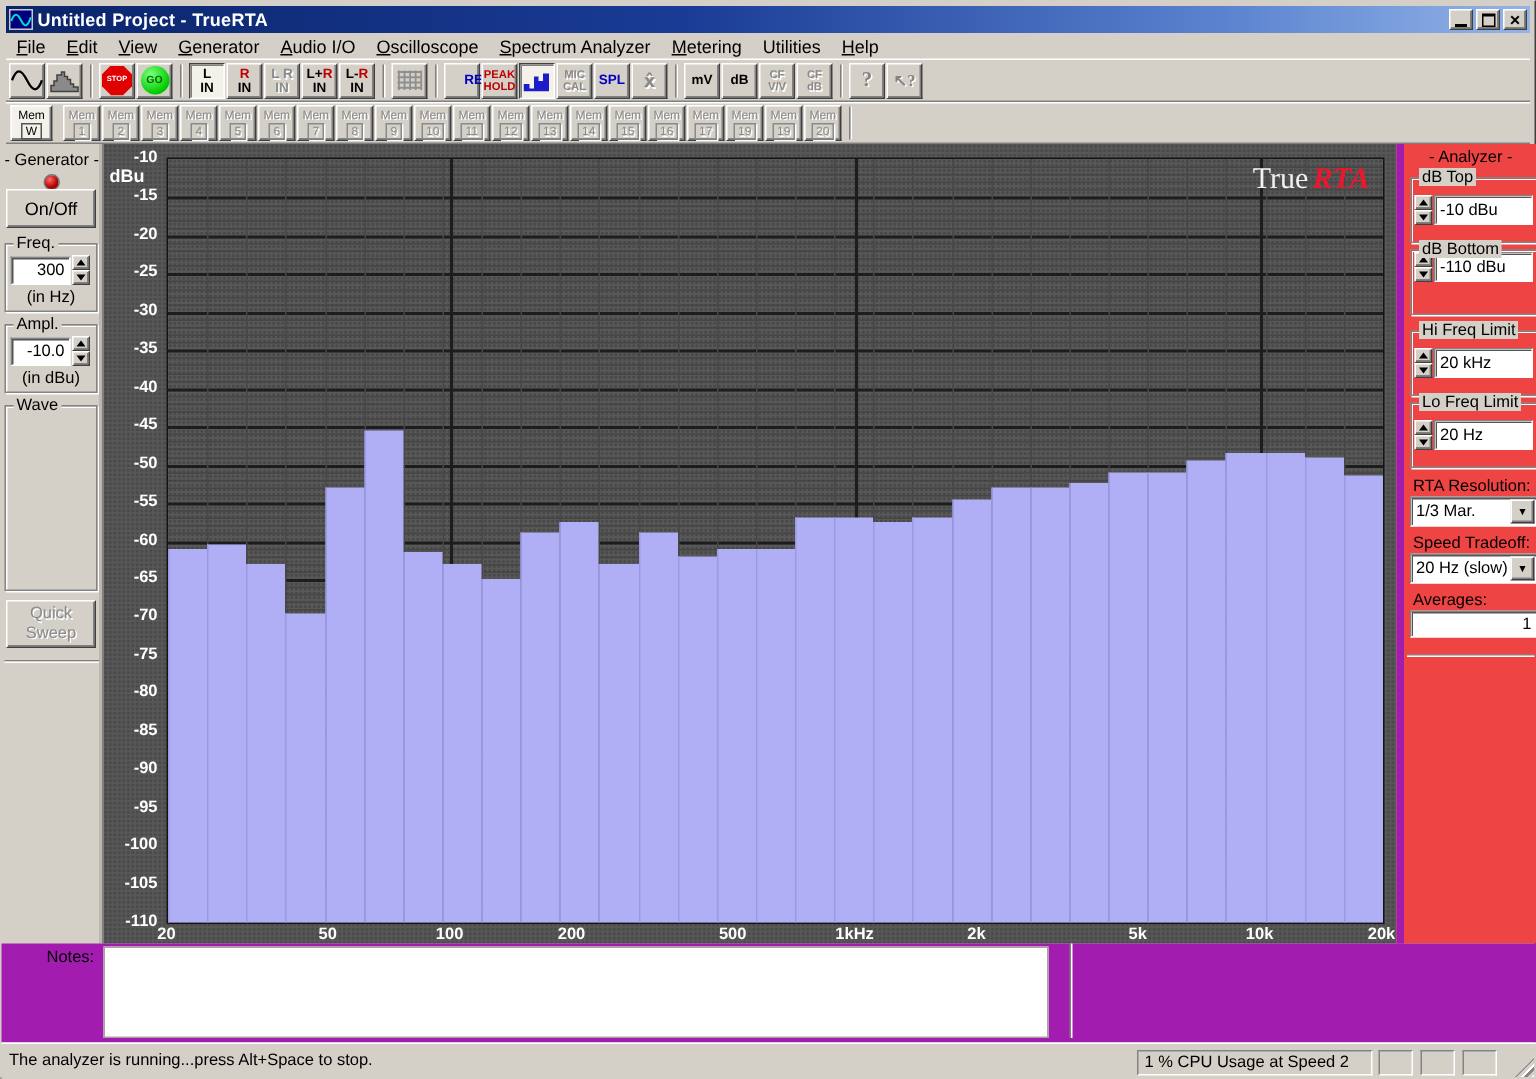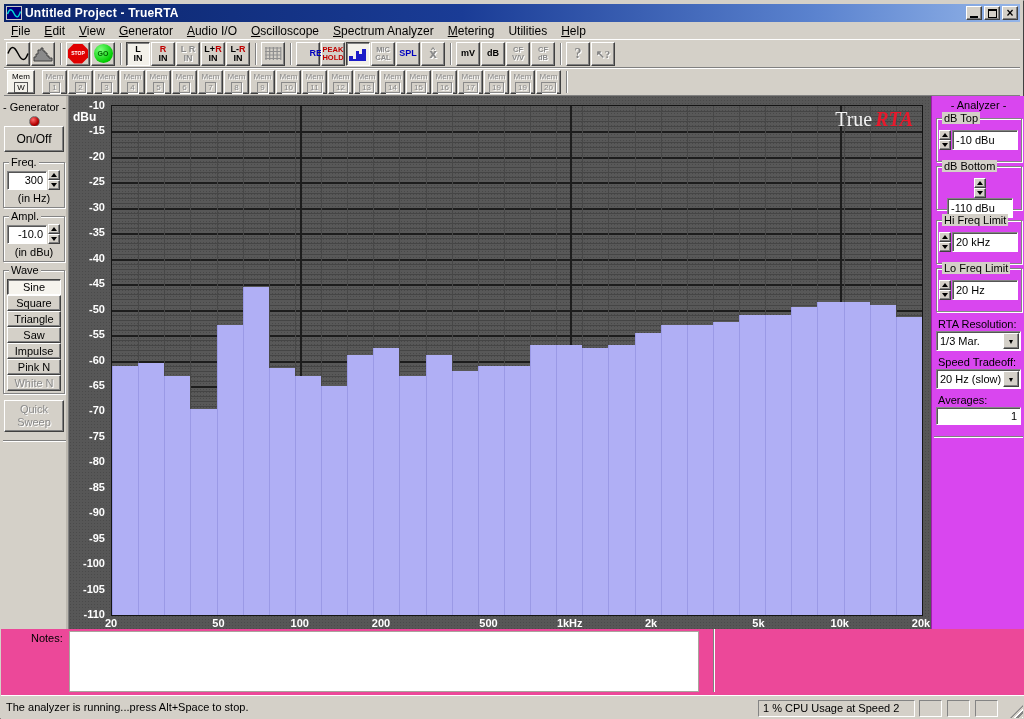--- a/index.html
+++ b/index.html
@@ -52,22 +52,22 @@
     box-shadow:inset -1px -1px 0 #808080;display:inline-flex;flex-direction:column;align-items:center;justify-content:center;cursor:default;}
   .membtn .l1{font-size:8px;line-height:9px;color:#8a8a8a;text-shadow:1px 1px 0 #fff;}
   .membtn .l2{font-size:8px;line-height:9px;color:#8a8a8a;border:1px solid #8a8a8a;box-shadow:1px 1px 0 #fff;padding:0 2px;margin-top:1px;text-shadow:1px 1px 0 #fff;}
   .membtn.memw{width:28px;margin-right:7px;background:#f3f1ea;}
   .membtn.memw .l1{color:#000;text-shadow:none;}
   .membtn.memw .l2{color:#000;border-color:#555;box-shadow:none;text-shadow:none;}
 
   
   .leftpanel{position:absolute;left:0;top:95px;width:68px;height:533px;background:#d4d0c8;
     border-right:1px solid #808080;box-shadow:inset -2px 0 0 #bcb8b0;padding-top:2px;}
-  .rightpanel{position:absolute;left:930px;width:94px;top:95px;height:533px;background:#d946ef;
-    border-left:1px solid #a21caf;}
+  .rightpanel{position:absolute;left:930px;width:94px;top:95px;height:533px;background:#ef4444;
+    border-left:5px solid #a21caf;}
   .paneltitle{text-align:center;font-size:11px;color:#000;padding-top:3px;}
   .led{width:11px;height:11px;border-radius:50%;margin:3px auto 0;
     background:radial-gradient(circle at 35% 30%,#ff6a6a,#b40000 60%,#700000);border:1px solid #777;}
   .btn{background:#d4d0c8;border:1px solid;border-color:#fff #404040 #404040 #fff;box-shadow:inset -1px -1px 0 #808080;
     font-family:inherit;font-size:12px;color:#000;cursor:default;}
   .btn.disabled{color:#8a8a8a;text-shadow:1px 1px 0 #fff;}
   .onoff{position:absolute;left:3px;top:30px;width:60px;height:26px;}
   .quicksweep{position:absolute;left:3px;top:304px;width:60px;height:32px;line-height:13px;font-size:11px;}
   .hr-etch{position:absolute;left:2px;right:2px;height:2px;border-top:1px solid #808080;border-bottom:1px solid #fff;}
 
@@ -108,21 +108,21 @@
   .ylabelcol{position:absolute;left:0;top:0;width:39px;height:533px;}
   .ylabel{position:absolute;right:3px;color:#fff;font-weight:bold;font-size:11px;line-height:11px;white-space:nowrap;}
   .dbu{position:absolute;left:4px;top:14px;color:#fff;font-weight:bold;font-size:12px;}
   .xlabelrow{position:absolute;left:42px;top:521px;width:812px;height:14px;}
   .xlabel{position:absolute;transform:translateX(-50%);color:#fff;font-weight:bold;font-size:11px;white-space:nowrap;}
   .logo{position:absolute;right:9px;top:2px;z-index:5;font-family:"Liberation Serif","DejaVu Serif",serif;font-size:20px;}
   .logo .w1{color:#f2f2f2;}
   .logo .w2{font-weight:bold;font-style:italic;margin-left:3px;}
 
   
-  .notesrow{position:absolute;left:0;top:628px;width:1024px;height:66px;background:#ec4899;}
+  .notesrow{position:absolute;left:0;top:628px;width:1024px;height:66px;background:#a21caf;}
   .noteslabel{position:absolute;left:30px;top:3px;font-size:11px;}
   .notesbox{position:absolute;left:68px;top:2px;width:630px;height:61px;background:#fff;border:1px solid #a8a49c;}
   .notesdivider{position:absolute;left:712px;top:0;width:2px;height:63px;border-left:1px solid #808080;border-right:1px solid #fff;}
   .statusbar{position:absolute;left:0;top:694px;width:1024px;height:25px;background:#d4d0c8;border-top:1px solid #fff;}
   .statusmsg{position:absolute;left:5px;top:5px;font-size:11px;}
   .statuspane{position:absolute;top:4px;height:17px;border:1px solid;border-color:#848484 #fff #fff #848484;font-size:11px;padding:1px 4px;}
   .grip{position:absolute;right:2px;bottom:2px;width:13px;height:13px;
     background:repeating-linear-gradient(135deg,#d4d0c8 0 2px,#fff 2px 3px,#858585 3px 5px);
     clip-path:polygon(100% 0,100% 100%,0 100%);}
 </style>
@@ -393,29 +393,20 @@
           <span class="spinbtn">
               <i class="arr dn"></i>
             </span>
         </span>
       </div>
       <div class="unitlbl">(in dBu)</div>
     </div>
 
     <div class="fieldset" style="left:2px;top:174px;width:62px;height:124px;">
       <span class="legend">Wave</span>
-      <div id="wavebtns" style="margin-top:8px;">
-          <button class="wavebtn active">Sine</button>
-          <button class="wavebtn">Square</button>
-          <button class="wavebtn">Triangle</button>
-          <button class="wavebtn">Saw</button>
-          <button class="wavebtn">Impulse</button>
-          <button class="wavebtn">Pink N</button>
-          <button class="wavebtn disabled">White N</button>
-        </div>
     </div>
 
     <button class="btn quicksweep disabled"><span>Quick</span><br><span>Sweep</span></button>
     <div class="hr-etch" style="top:344px;"></div>
   </div>
 
   <div class="chartregion">
     <div class="dbu">dBu</div>
     <div class="ylabelcol" id="ylabels">
         <span class="ylabel" style="top: 4px;">-10</span>
@@ -639,21 +630,21 @@
           <span class="spinbtn">
               <i class="arr dn"></i>
             </span>
         </span>
         <input class="field" style="width: 66px; height: 20px;" value="-10 dBu">
       </div>
     </div>
 
     <div class="fieldset" style="left:4px;top:70px;width:86px;height:44px;">
       <span class="legend">dB Bottom</span>
-      <div style="display:flex;align-items:center;margin:11px 0 0 2px;flex-direction:column;">
+      <div style="display:flex;align-items:center;margin:1px 0 0 2px;">
         <span class="spinner left">
           <span class="spinbtn">
               <i class="arr up"></i>
             </span>
           <span class="spinbtn">
               <i class="arr dn"></i>
             </span>
         </span>
         <input class="field" style="width: 66px; height: 20px;" value="-110 dBu">
       </div>

